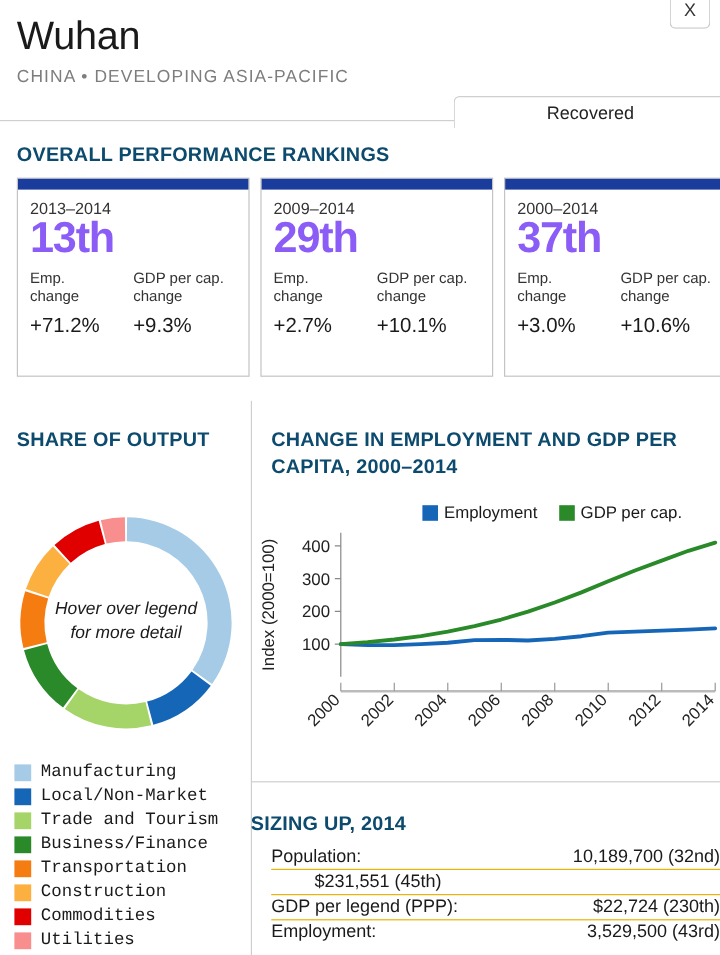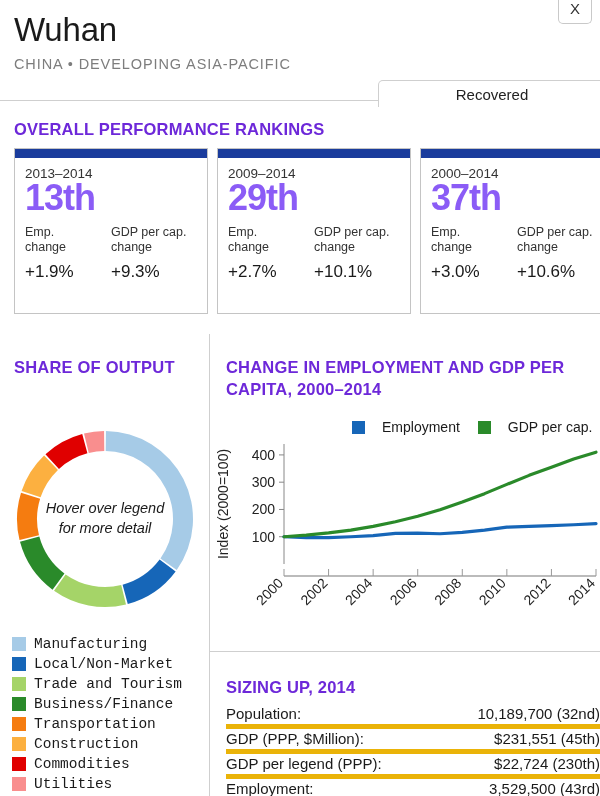--- a/index.html
+++ b/index.html
@@ -40,21 +40,21 @@
     width: 228px; height: 27px;
     border: 1px solid #cfcfcf; border-bottom: none;
     border-radius: 5px 5px 0 0;
     background: #fff;
     display: flex; align-items: center; justify-content: center;
     font-size: 15px; color: #222; cursor: pointer; z-index: 10;
   }
 
   
   .sec-title {
-    font-size: 16.5px; font-weight: bold; letter-spacing: 0.2px; color: #6d28d9;
+    font-size: 16.5px; font-weight: bold; letter-spacing: 0.2px; color: #0c4a6e;
   }
   #rank-title { position: absolute; left: 14px; top: 120px; }
 
   .cards { position: absolute; left: 14px; top: 148px; display: flex; gap: 9px; }
   .card {
     width: 194px; height: 166px;
     border: 1px solid #c4c4c4; background: #fff;
     display: flex; flex-direction: column;
   }
   .card-bar { height: 9px; width: 100%; }
@@ -93,32 +93,32 @@
   .legend { position: absolute; left: 12px; top: 634px; width: 195px; font-family: Liberation Mono, monospace; }
   .legend-item { display: flex; align-items: center; height: 20px; cursor: pointer; }
   .swatch { width: 14px; height: 14px; margin-right: 8px; flex: 0 0 14px; }
   .legend-label { font-size: 14.5px; color: #1a1a1a; white-space: nowrap; }
 
   
   .chart-legend {
     position: absolute; left: 352px; top: 419px;
     display: flex; gap: 18px; align-items: center;
   }
-  .cl-item { display: flex; align-items: center; gap: 17px; font-size: 14px; color: #1a1a1a; }
+  .cl-item { display: flex; align-items: center; gap: 5px; font-size: 14px; color: #1a1a1a; }
   .cl-sw { width: 13px; height: 13px; }
   .chart-area { position: absolute; left: 212px; top: 436px; width: 388px; height: 180px; }
 
   
-  #sizing-title { position: absolute; left: 226px; top: 678px; }
+  #sizing-title { position: absolute; left: 209px; top: 678px; }
   .table { position: absolute; left: 226px; top: 704px; width: 374px; }
   .trow {
     display: flex; justify-content: space-between;
     font-size: 15px; color: #1a1a1a;
     padding: 1px 0 2px 0;
-    border-bottom: 5px solid #eab308;
+    border-bottom: 1px solid #eab308;
   }
   .trow:last-child { border-bottom: none; }
   .tlabel { white-space: nowrap; }
   .tvalue { white-space: nowrap; margin-left: 36px; }
 </style>
 </head>
 <body>
 
 <div id="root">
 
@@ -141,21 +141,21 @@
         <div class="card-bar" style="background:#1a3c9c"></div>
         <div class="card-body">
           <div class="card-years">2013–2014</div>
           <div class="card-rank">13th</div>
           <div class="metrics">
             <div class="metric">
               <div class="metric-label">
                 <div class="l1">Emp.</div>
                 <div class="l2">change</div>
               </div>
-              <div class="metric-val">+1.9%</div>
+              <div class="metric-val">+71.2%</div>
             </div>
             <div class="metric">
               <div class="metric-label">
                 <div class="l1">GDP per cap.</div>
                 <div class="l2">change</div>
               </div>
               <div class="metric-val">+9.3%</div>
             </div>
           </div>
         </div>
@@ -317,21 +317,20 @@
       </svg>
   </div>
 
   <div id="sizing-title" class="sec-title">SIZING UP, 2014</div>
   <div class="table" id="sizing-table">
       <div class="trow">
         <span class="tlabel">Population:</span>
         <span class="tvalue">10,189,700 (32nd)</span>
       </div>
       <div class="trow">
-        <span class="tlabel">GDP (PPP, $Million):</span>
         <span class="tvalue">$231,551 (45th)</span>
       </div>
       <div class="trow">
         <span class="tlabel">GDP per legend (PPP):</span>
         <span class="tvalue">$22,724 (230th)</span>
       </div>
       <div class="trow">
         <span class="tlabel">Employment:</span>
         <span class="tvalue">3,529,500 (43rd)</span>
       </div>

